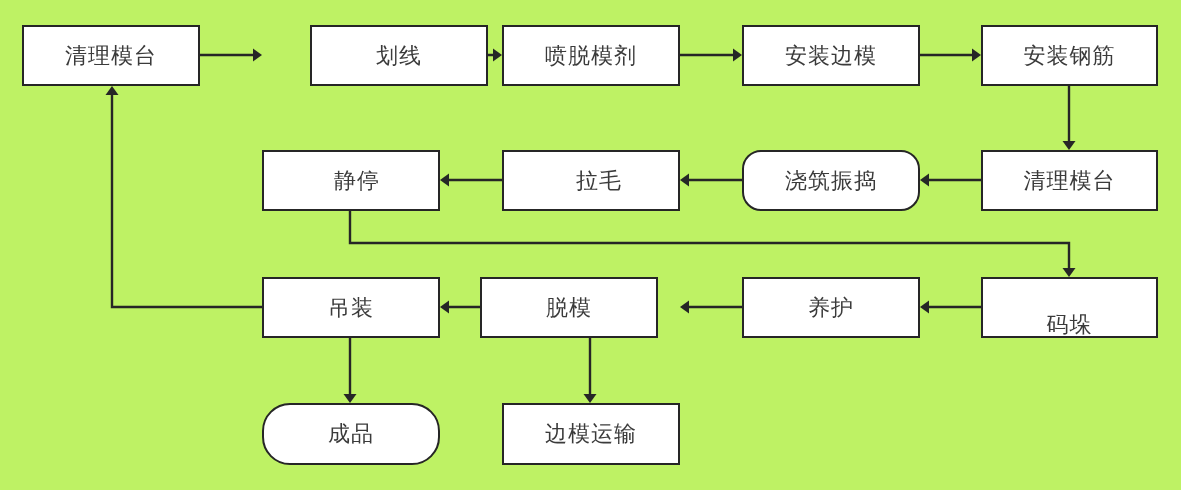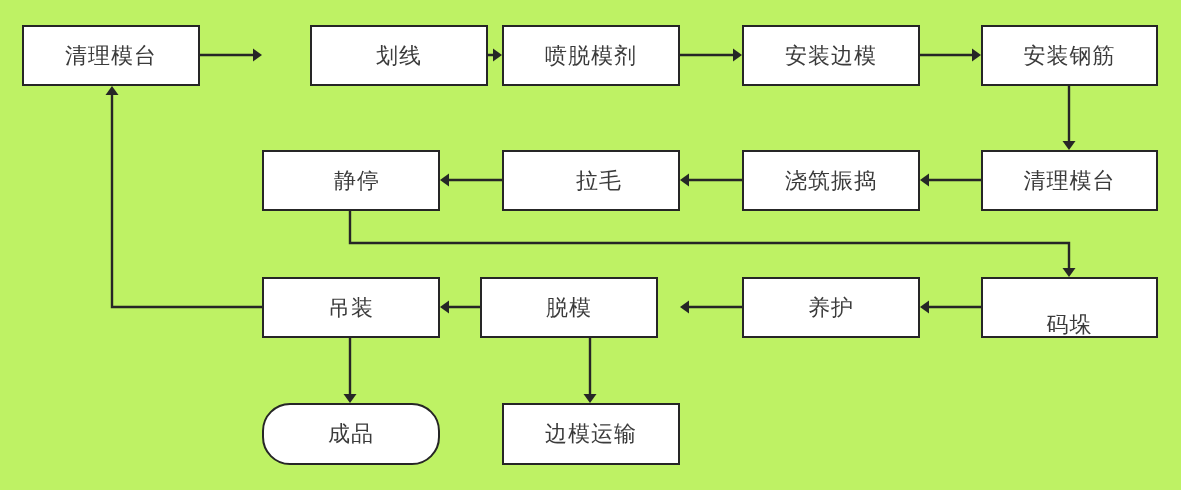--- a/index.html
+++ b/index.html
@@ -126,21 +126,21 @@
       </div>
       <div class="node" style="left: 981px; top: 25px; width: 177px; height: 61px; border-color: rgb(38, 38, 38);">
         <span class="node-label" style="color: rgb(59, 59, 59);">安装钢筋</span>
       </div>
       <div class="node" style="left: 262px; top: 150px; width: 178px; height: 61px; border-color: rgb(38, 38, 38);">
         <span class="node-label" style="color: rgb(59, 59, 59); margin-left: 12px;">静停</span>
       </div>
       <div class="node" style="left: 502px; top: 150px; width: 178px; height: 61px; border-color: rgb(38, 38, 38); padding-left: 16px;">
         <span class="node-label" style="color: rgb(59, 59, 59);">拉毛</span>
       </div>
-      <div class="node" style="left: 742px; top: 150px; width: 178px; height: 61px; border-color: rgb(38, 38, 38);">
+      <div class="node" style="left: 742px; top: 150px; width: 178px; height: 61px; border-color: rgb(38, 38, 38); border-radius: 19px;">
         <span class="node-label" style="color: rgb(59, 59, 59);">浇筑振捣</span>
       </div>
       <div class="node" style="left: 981px; top: 150px; width: 177px; height: 61px; border-color: rgb(38, 38, 38);">
         <span class="node-label" style="color: rgb(59, 59, 59);">清理模台</span>
       </div>
       <div class="node" style="left: 262px; top: 277px; width: 178px; height: 61px; border-color: rgb(38, 38, 38);">
         <span class="node-label" style="color: rgb(59, 59, 59);">吊装</span>
       </div>
       <div class="node" style="left: 480px; top: 277px; width: 178px; height: 61px; border-color: rgb(38, 38, 38); justify-content: center;">
         <span class="node-label" style="color: rgb(59, 59, 59);">脱模</span>

